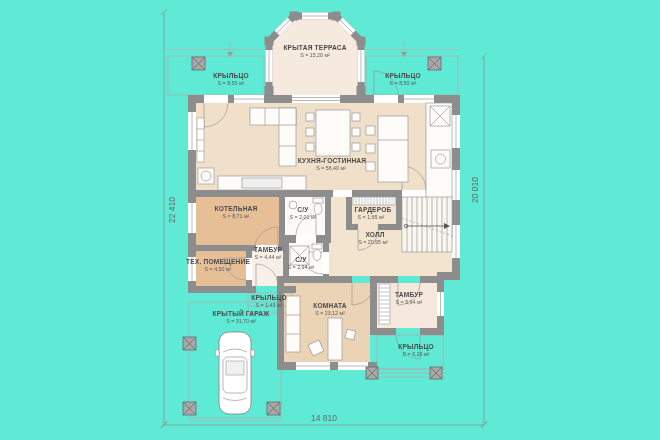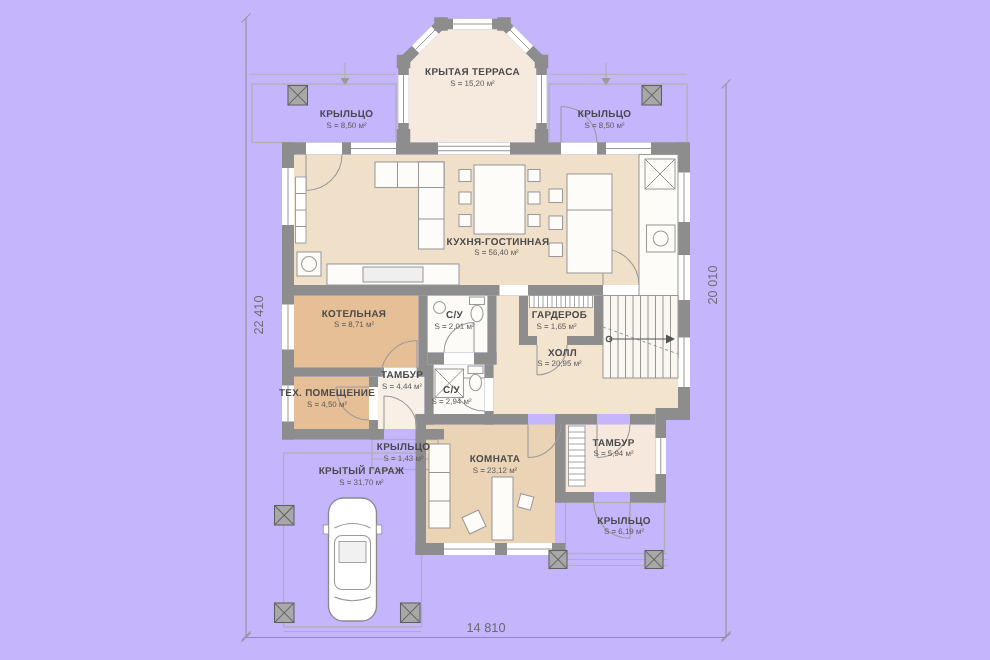--- a/index.html
+++ b/index.html
@@ -1,16 +1,16 @@
 <!DOCTYPE html>
 <html><head>
 <meta charset="utf-8">
 <style>
   html,body{margin:0;padding:0;background:#fff;}
-  .stage{position:relative;width:660px;height:440px;background:#c4b5fd;overflow:hidden;
+  .stage{position:relative;width:660px;height:440px;background:#5eead4;overflow:hidden;
          font-family:"Liberation Sans",sans-serif;}
   svg{display:block;}
   .room-name{font-family:"Liberation Sans",sans-serif;font-size:6.6px;font-weight:bold;
              fill:#4a4a4a;text-anchor:middle;letter-spacing:.2px;}
   .room-area{font-family:"Liberation Sans",sans-serif;font-size:5.3px;fill:#5a5a5a;
              text-anchor:middle;}
   .dim-text{font-family:"Liberation Sans",sans-serif;font-size:8.5px;fill:#6b6b6b;
             text-anchor:middle;}
   .wall{fill:#8d8d8d;}
   .win{fill:#ffffff;}

